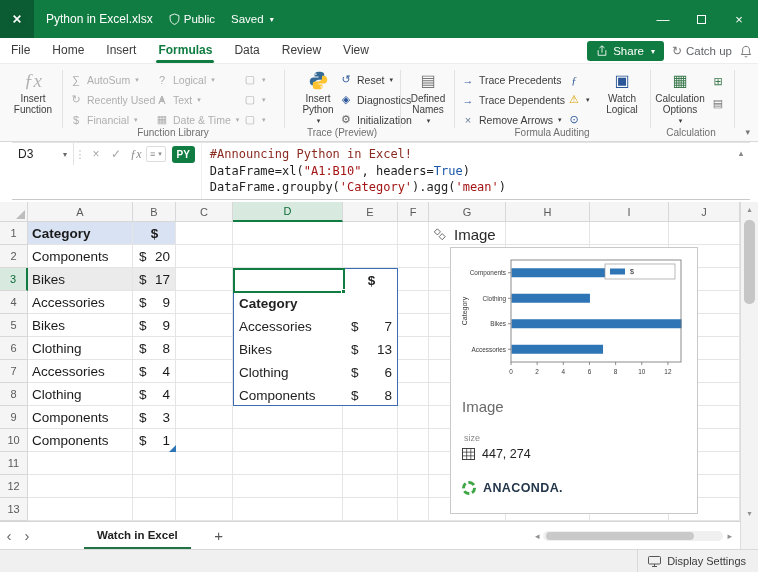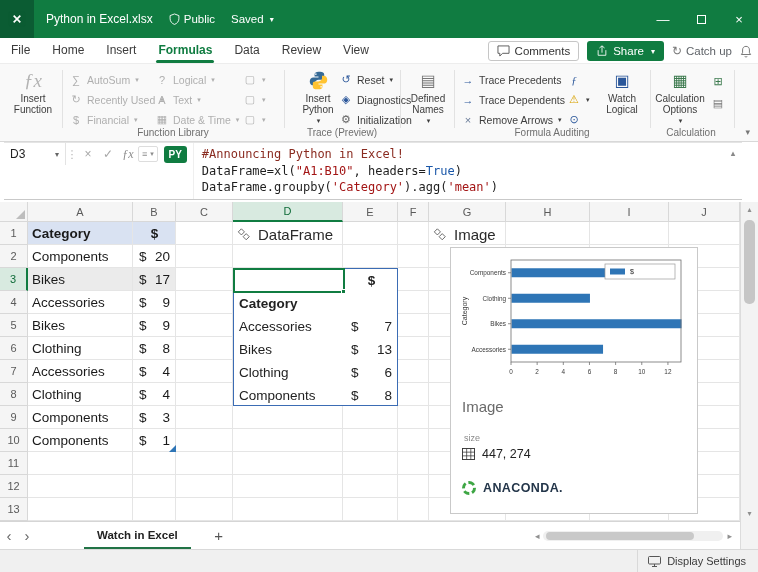--- a/index.html
+++ b/index.html
@@ -34,21 +34,21 @@
 .sbtn{position:absolute;height:19px;display:flex;align-items:center;gap:4px;font-size:10.5px;color:#3D3D3D;padding:0 3px;white-space:nowrap}
 .sbtn .ic{width:14px;text-align:center;font-size:11px}
 .caret{font-size:7px;margin-left:1px}
 .disabled,.disabled .ic{color:#AFAFAF}
 .bigbtn{position:absolute;top:4px;display:flex;flex-direction:column;align-items:center;font-size:10px;color:#3D3D3D;text-align:center;line-height:11px}
 .bigbtn .bic{height:25px;display:flex;align-items:center;justify-content:center}
 .fxicon{font-family:"Liberation Serif",serif;font-style:italic;font-size:19px;color:#B3B3B3}
 .collapse-ribbon{position:absolute;right:8px;bottom:4px;font-size:9px;color:#777}
 
 
-.fbar{position:absolute;left:4px;top:142px;width:738px;height:58px;background:#fff;border-top:1px solid #E4E4E4;border-bottom:1px solid #C9C9C9;display:flex}
+.fbar{position:absolute;left:12px;top:142px;width:738px;height:58px;background:#fff;border-top:1px solid #E4E4E4;border-bottom:1px solid #C9C9C9;display:flex}
 .namebox{width:62px;border-right:1px solid #E3E3E3;display:flex;align-items:center;padding:0 6px;height:22px;font-size:12px;color:#222}
 .namebox span:first-child{flex:1}
 .nbcaret{font-size:8px;color:#666}
 .fgrip{width:12px;color:#B5B5B5;font-size:11px;display:flex;align-items:center;justify-content:center;height:22px}
 .fbtn{width:20px;height:22px;display:flex;align-items:center;justify-content:center;color:#A8A8A8;font-size:12px}
 .fbtn.fx{font-family:"Liberation Serif",serif;font-style:italic;color:#8D8D8D}
 .pychip{height:16px;margin-top:3px;display:flex;align-items:center;gap:2px;color:#8D8D8D;border:1px solid #DDD;border-radius:2px;padding:0 3px;font-size:9px}
 .pybadge{margin:3px 6px 0 6px;height:17px;min-width:23px;background:#107C41;color:#fff;font-size:10px;font-weight:bold;border-radius:3px;display:flex;align-items:center;justify-content:center}
 .ftext{flex:1;font-family:"DejaVu Sans Mono",monospace;font-size:12px;line-height:16.5px;padding:3px 8px;border-left:1px solid #EFEFEF;overflow:hidden;white-space:pre}
 .fcollapse{width:18px;display:flex;justify-content:center;padding-top:5px;color:#888;font-size:9px}
@@ -131,26 +131,20 @@
 
 <div class="tabrow">
   <span class="rtab">File</span>
   <span class="rtab">Home</span>
   <span class="rtab">Insert</span>
   <span class="rtab active">Formulas</span>
   <span class="rtab">Data</span>
   <span class="rtab">Review</span>
   <span class="rtab">View</span>
   <span class="tr-right">
-    <span class="btn-comments">
-      <svg width="13" height="12" viewBox="0 0 14 13">
-          <path d="M1 1h12v8H6l-3 3V9H1z" fill="none" stroke="#555"></path>
-        </svg>
-      <span>Comments</span>
-    </span>
     <span class="btn-share">
       <svg width="12" height="12" viewBox="0 0 14 14">
           <path d="M7 1v8M4 3.5 7 1l3 2.5" stroke="#fff" fill="none"></path>
           <path d="M2.5 6v6h9V6" stroke="#fff" fill="none"></path>
         </svg>
       <span>Share</span>
       <span class="tb-caret">▾</span>
     </span>
     <span class="btn-catchup">
       <span class="cu-ic">↻</span>
@@ -316,27 +310,20 @@
   <div class="pychip">
       <span>≡</span>
       <span class="caret">▾</span>
     </div>
   <div class="pybadge">PY</div>
   <div class="ftext" id="formula-text"><div><span style="color: rgb(138, 43, 32);">#Announcing Python in Excel!</span></div><div><span style="color: rgb(31, 31, 31);">DataFrame=xl(</span><span style="color: rgb(163, 21, 21);">"A1:B10"</span><span style="color: rgb(31, 31, 31);">, headers=</span><span style="color: rgb(26, 87, 168);">True</span><span style="color: rgb(31, 31, 31);">)</span></div><div><span style="color: rgb(31, 31, 31);">DataFrame.groupby(</span><span style="color: rgb(163, 21, 21);">'Category'</span><span style="color: rgb(31, 31, 31);">).agg(</span><span style="color: rgb(163, 21, 21);">'mean'</span><span style="color: rgb(31, 31, 31);">)</span></div></div>
   <div class="fcollapse">▴</div>
 </div>
 
 <div id="grid">
-  <div class="blocktitle" style="left:237px">
-    <svg width="14" height="15" viewBox="0 0 16 16">
-      <polygon points="5,1.5 8.5,5 5,8.5 1.5,5" fill="#fff" stroke="#555"></polygon>
-      <polygon points="10.5,7 14,10.5 10.5,14 7,10.5" fill="#fff" stroke="#555"></polygon>
-    </svg>
-    <span>DataFrame</span>
-  </div>
   <div class="blocktitle" style="left:433px">
     <svg width="14" height="15" viewBox="0 0 16 16">
       <polygon points="5,1.5 8.5,5 5,8.5 1.5,5" fill="#fff" stroke="#555"></polygon>
       <polygon points="10.5,7 14,10.5 10.5,14 7,10.5" fill="#fff" stroke="#555"></polygon>
     </svg>
     <span>Image</span>
   </div>
 
   <div class="spill">
     <div class="active-cell">

